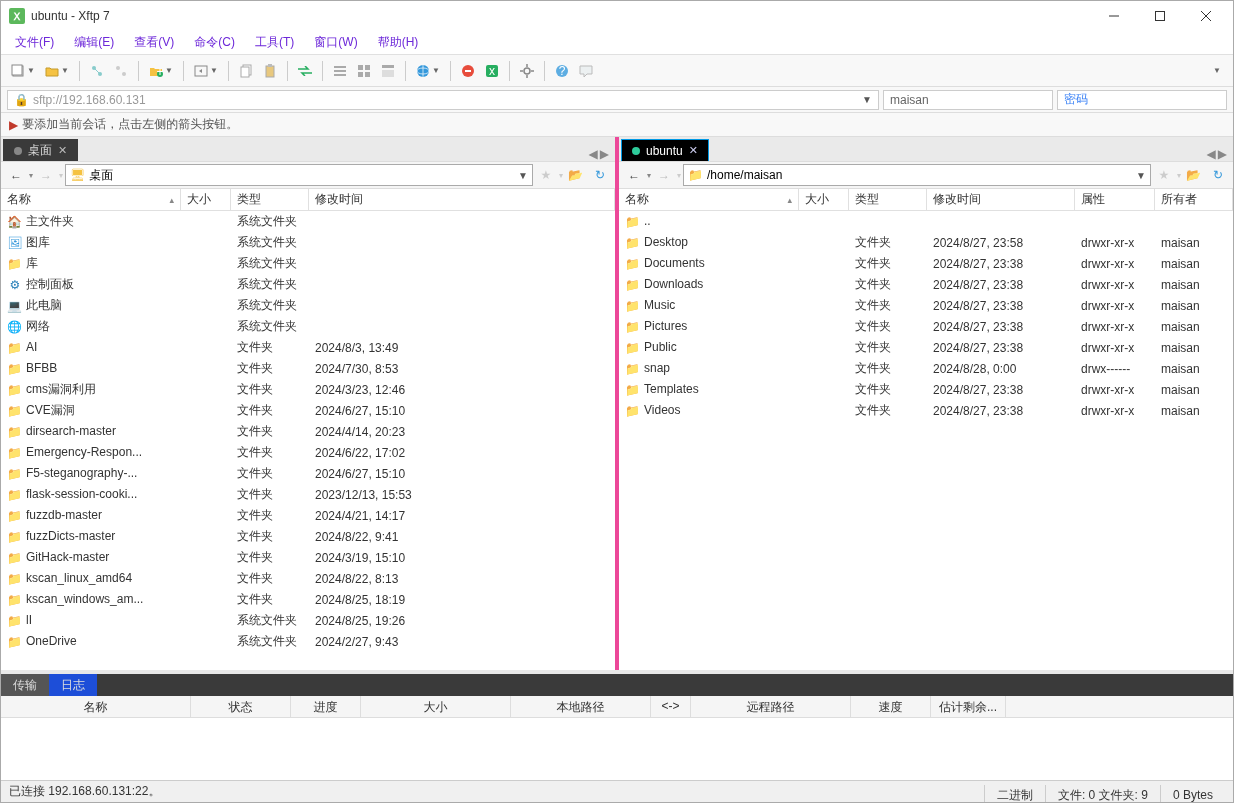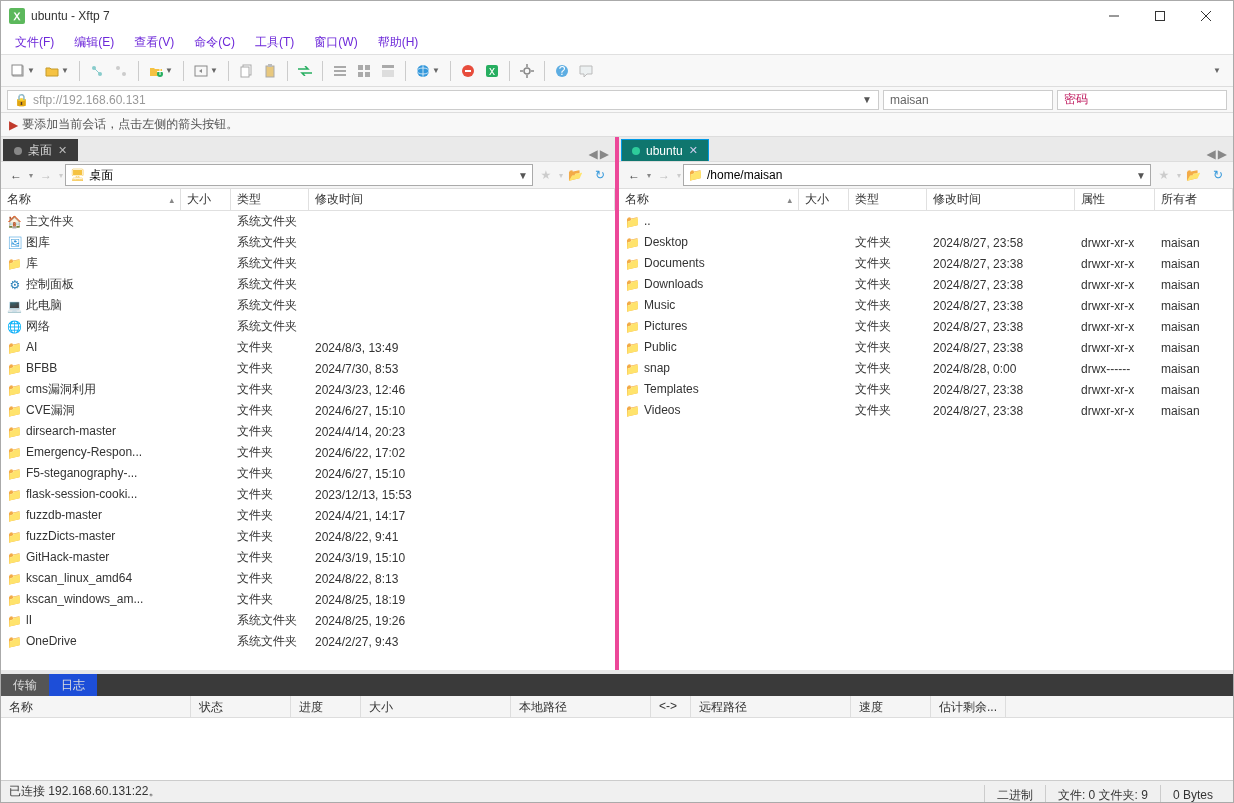--- a/index.html
+++ b/index.html
@@ -12,31 +12,31 @@
 .menubar { height:24px; display:flex; align-items:center; padding:0 4px; background:#fff; border-bottom:1px solid #e0e0e0; }
 .menu-item { padding:2px 10px; color:#6d28d9; }
 .toolbar { height:32px; display:flex; align-items:center; padding:0 6px; background:#f8f8f8; border-bottom:1px solid #ddd; gap:2px; }
 .tbtn { width:22px; height:22px; display:flex; align-items:center; justify-content:center; cursor:pointer; border:1px solid transparent; }
 .tbtn.dd { width:32px; }
 .tsep { width:1px; height:20px; background:#ccc; margin:0 4px; }
 .drop-arrow { font-size:8px; color:#666; margin-left:2px; }
 .addrbar { height:26px; display:flex; align-items:center; padding:0 6px; background:#f8f8f8; border-bottom:1px solid #ddd; gap:4px; }
 .addr-input { flex:1; height:20px; border:1px solid #ccc; padding:0 6px; color:#999; display:flex; align-items:center; background:#fff; }
 .addr-user, .addr-pass { width:170px; height:20px; border:1px solid #ccc; padding:0 6px; color:#666; background:#fff; display:flex; align-items:center; }
-.addr-pass { color:#be185d; }
+.addr-pass { color:#3b82f6; }
 .lock-icon { color:#d9a441; margin-right:4px; }
 .hintbar { height:24px; display:flex; align-items:center; padding:0 8px; background:#f8f8f8; border-bottom:1px solid #ddd; color:#555; gap:4px; }
 .flag-icon { color:#c0392b; }
 .panes { flex:1; display:flex; min-height:0; }
 .pane { flex:1; display:flex; flex-direction:column; min-width:0; }
 .pane.left { border-right:4px solid #ec4899; }
 .tabstrip { height:24px; background:#eaeaea; display:flex; align-items:flex-end; padding:0 2px; position:relative; }
 .tab { height:22px; padding:0 10px; display:flex; align-items:center; gap:6px; border:1px solid #bbb; border-bottom:none; background:#f5f5f5; color:#333; }
 .tab.dark { background:#3a3a3a; color:#ddd; border-color:#3a3a3a; }
-.tab.blue { background:#0f766e; color:#fff; border-color:#0099e5; }
+.tab.blue { background:#000000; color:#fff; border-color:#0099e5; }
 .tab .dot { width:8px; height:8px; border-radius:50%; }
 .tab .dot.gray { background:#888; }
 .tab .dot.cyan { background:#2ecc9b; }
 .tab .x { color:#bbb; font-size:11px; }
 .tab.blue .x { color:#cce; }
 .tabstrip .nav { margin-left:auto; display:flex; gap:2px; color:#888; padding-right:4px; }
 .navbar { height:28px; display:flex; align-items:center; padding:0 4px; background:#f5f5f5; border-top:1px solid #ddd; border-bottom:1px solid #ddd; gap:2px; }
 .nav-btn { width:22px; height:22px; display:flex; align-items:center; justify-content:center; color:#444; cursor:pointer; }
 .nav-btn.dis { color:#bbb; }
 .path-box { flex:1; height:22px; border:1px solid #aaa; background:#fff; display:flex; align-items:center; padding:0 4px; gap:4px; }
@@ -57,21 +57,21 @@
 .left .col-name { width:180px; }
 .left .col-size { width:50px; text-align:right; }
 .left .col-type { width:78px; }
 .left .col-mod { flex:1; }
 .right .col-name { width:180px; }
 .right .col-size { width:50px; text-align:right; }
 .right .col-type { width:78px; }
 .right .col-mod { width:148px; }
 .right .col-attr { width:80px; }
 .right .col-own { flex:1; }
-.bottom { height:110px; display:flex; flex-direction:column; border-top:4px solid #e8e8e8; }
+.bottom { height:110px; display:flex; flex-direction:column; border-top:4px solid #e8e8e8;text-align:center; }
 .bot-tabs { height:22px; background:#3a3a3a; display:flex; align-items:flex-end; }
 .bot-tab { height:22px; padding:0 12px; display:flex; align-items:center; color:#ddd; background:#1d4ed8; }
 .bot-tab.active { background:#555; }
 .bot-head { height:22px; background:#f5f5f5; border-bottom:1px solid #ddd; display:flex; }
 .bot-head .bc { padding:3px 8px; border-right:1px solid #ddd; color:#333; }
 .bot-body { flex:1; background:#fff; }
 .statusbar { height:22px; background:#f0f0f0; border-top:1px solid #ccc; display:flex; align-items:center; padding:0 8px; color:#333; }
 .statusbar .sp { flex:1; }
 .statusbar .seg { padding:0 12px; border-left:1px solid #ccc; height:100%; display:flex; align-items:center;margin-top:7px; }
 svg { display:block; }

